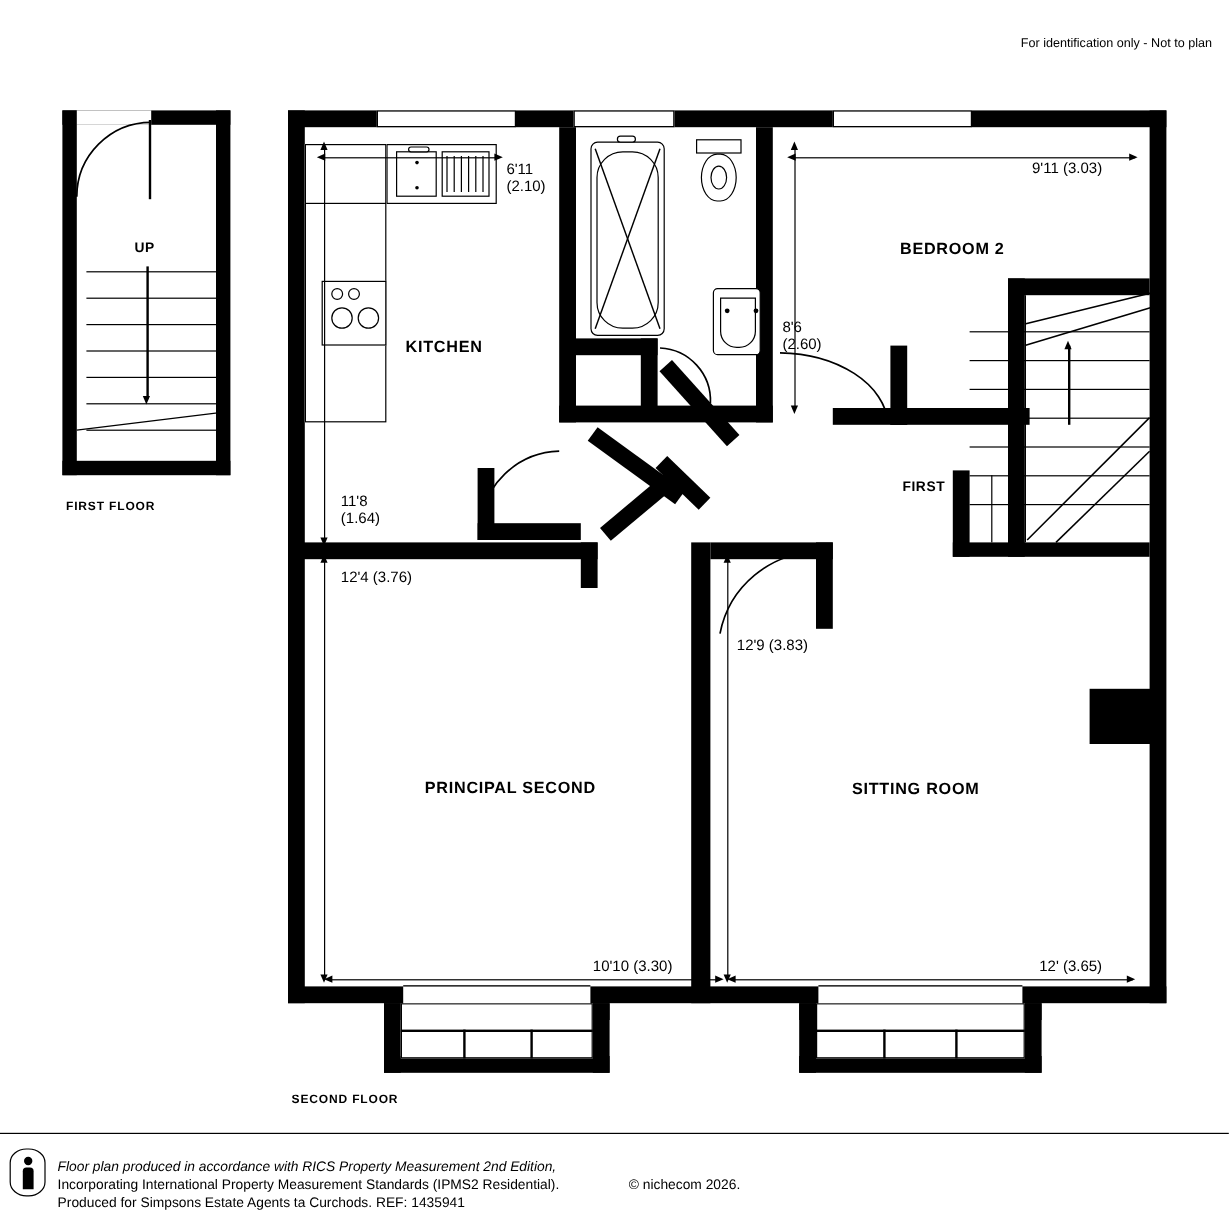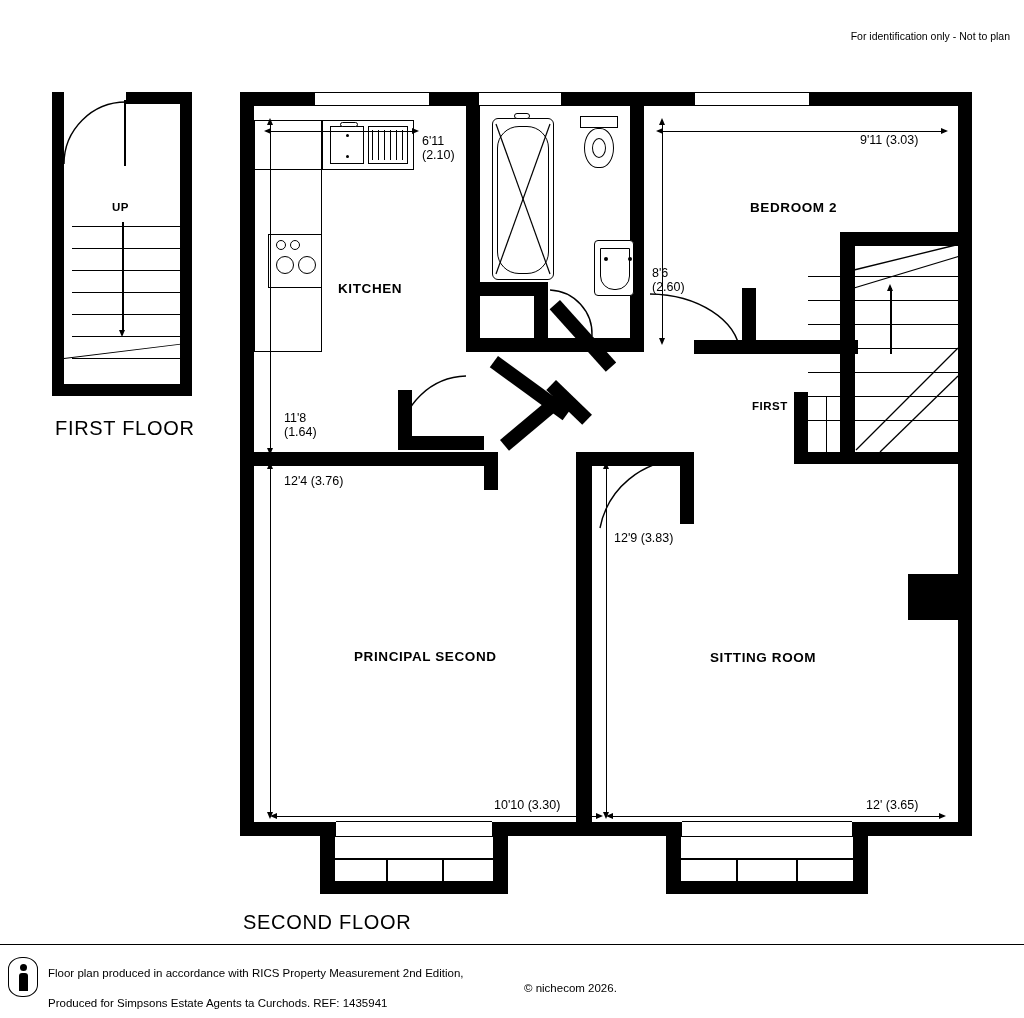--- a/index.html
+++ b/index.html
@@ -38,22 +38,22 @@
   
   .room-label {
     position: absolute;
     font-size: 13.5px;
     font-weight: bold;
     letter-spacing: .6px;
     white-space: nowrap;
   }
   .floor-label {
     position: absolute;
-    font-size: 20px;
-    font-weight: normal;
+    font-size: 10px;
+    font-weight: bold;
     letter-spacing: .7px;
     white-space: nowrap;
   }
   .dim {
     position: absolute;
     font-size: 12.5px;
     white-space: nowrap;
     line-height: 14px;
   }
   .small-label {
@@ -362,17 +362,18 @@
     <div class="dim" style="left:866px; top:798px;">12' (3.65)</div>
 
     <div class="floor-label" style="left:243px; top:911px;">SECOND FLOOR</div>
   </div>
 
   <div class="footer-rule"></div>
   <div class="footer-icon">
     <div class="head"></div>
     <div class="body"></div>
   </div>
-  <div class="footer-text" style="left:48px; top:966px;">Floor plan produced in accordance with RICS Property Measurement 2nd Edition,</div>
+  <div class="footer-text" style="left:48px; top:966px;font-style:italic;">Floor plan produced in accordance with RICS Property Measurement 2nd Edition,</div>
+  <div class="footer-text" style="left:48px; top:981px;">Incorporating International Property Measurement Standards (IPMS2 Residential).</div>
   <div class="footer-text" style="left:524px; top:981px;">© nichecom 2026.</div>
   <div class="footer-text" style="left:48px; top:996px;">Produced for Simpsons Estate Agents ta Curchods.   REF: 1435941</div>
 
 </div>
 
 </body></html>

